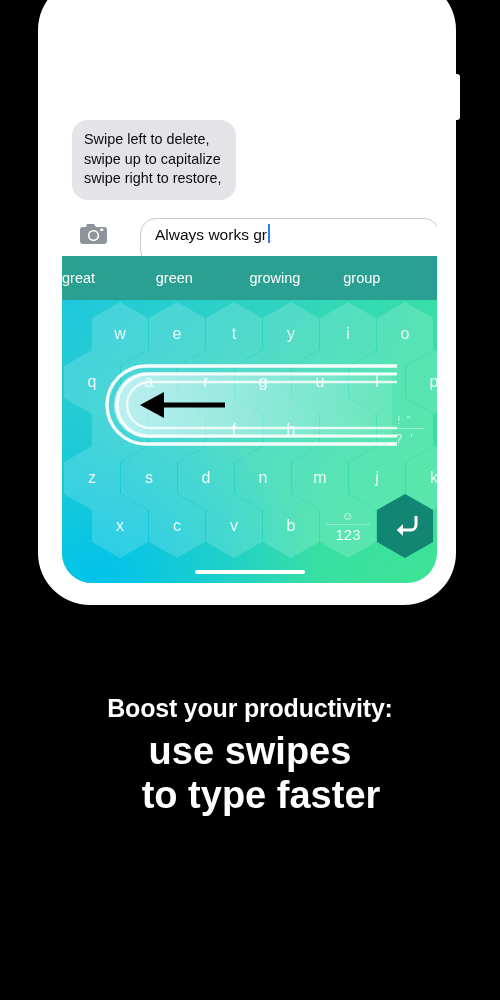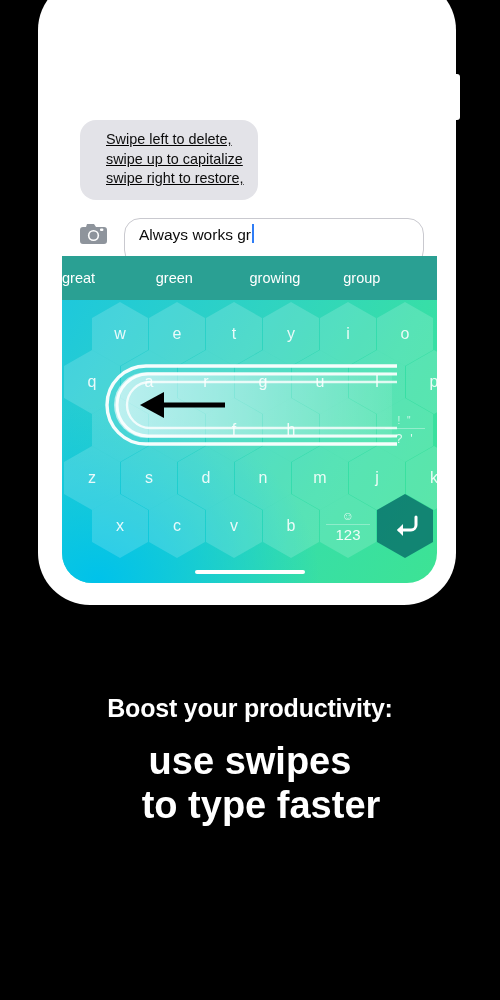--- a/index.html
+++ b/index.html
@@ -22,37 +22,37 @@
   #phone-screen{
     position:absolute;left:24px;top:0px;width:375px;height:605px;
     background:#ffffff;border-radius:0 0 30px 30px;overflow:hidden;
   }
 
   
   #chat-area{
     position:absolute;left:0;top:0;width:100%;height:278px;background:#fff;
   }
   #message-bubble{
-    position:absolute;left:18px;top:142px;
+    position:absolute;left:10px;top:142px;
     background:#e3e3e8;border-radius:16px;
-    padding:10px 14px 11px 26px;max-width:200px;text-decoration:underline;
+    padding:10px 14px 11px 12px;max-width:200px;
   }
   #message-bubble .line{
     font-size:14.4px;line-height:19.5px;color:#0c0c0c;white-space:nowrap;
   }
 
   
   #input-row{
     position:absolute;left:0;top:240px;width:100%;height:38px;
   }
   #camera-icon{
     position:absolute;left:15px;top:3px;width:32px;height:26px;
   }
   #text-input-field{
-    position:absolute;left:62px;top:0px;width:300px;height:48px;
+    position:absolute;left:78px;top:0px;width:300px;height:48px;
     border:1px solid #c9c9cf;border-radius:16px;background:#fff;
     box-sizing:border-box;
   }
   #input-text{
     position:absolute;left:14px;top:5px;font-size:15.5px;color:#0c0c0c;
     white-space:nowrap;
   }
   #text-caret{
     position:absolute;left:0;top:0;width:2px;height:19px;background:#2f7df6;
   }
@@ -109,21 +109,21 @@
     position:absolute;left:50%;transform:translateX(-50%);bottom:9px;
     width:110px;height:4px;background:#ffffff;border-radius:2px;
   }
 
   
   #headline{
     position:absolute;left:0;top:694px;width:500px;text-align:center;
     color:#ffffff;
   }
   #headline .l1{font-size:25px;font-weight:bold;letter-spacing:-0.2px;}
-  #headline .l2{font-size:38px;font-weight:bold;line-height:44px;margin-top:16px;}
+  #headline .l2{font-size:38px;font-weight:bold;line-height:44px;margin-top:6px;}
   #headline .l3{font-size:38px;font-weight:bold;line-height:44px;margin-left:22px;}
 </style>
 </head>
 <body>
 
 <div id="phone-mockup">
   <div id="phone-side-button"></div>
 
   <div id="phone-screen">
 

